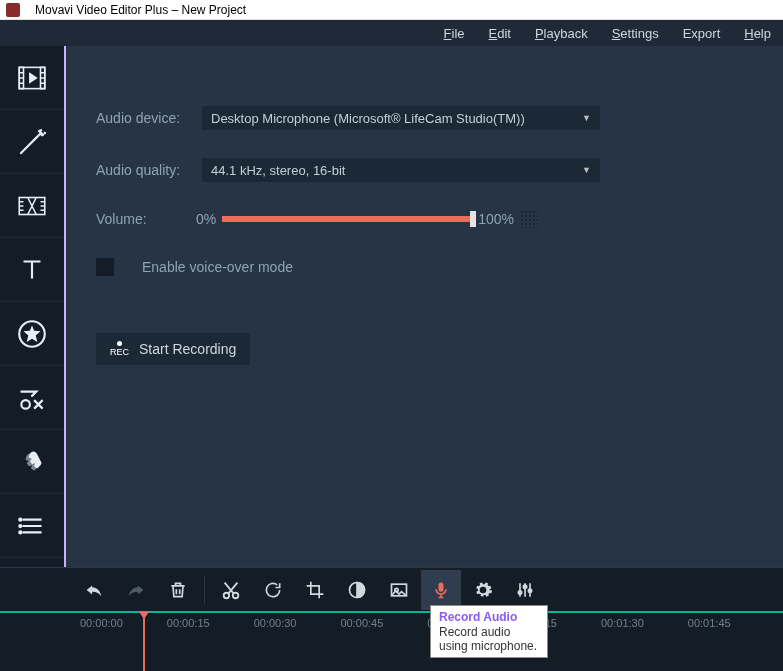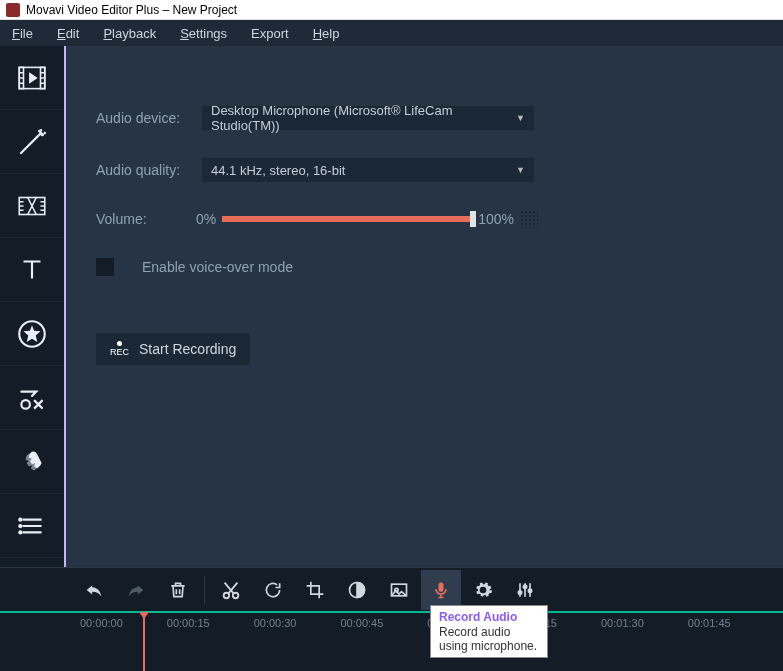--- a/index.html
+++ b/index.html
@@ -15,37 +15,39 @@
 }
 .title-bar {
   background: #fff;
   padding: 2px 6px;
   font-size: 12px;
   color: #000;
   display: flex;
   align-items: center;
   border-bottom: 1px solid #e0e0e0;
   height: 20px;
+  gap: 9px;
 }
 .title-bar .app-icon {
   width: 14px; height: 14px;
   background: #8b2a2a;
   margin-right: 6px;
   border-radius: 2px;
   display:flex;align-items:center;justify-content:center;
 }
 .menu-bar {
   background: #1e2a38;
   color: #cfd6dd;
   display: flex;
   gap: 24px;
   padding: 4px 12px;
   font-size: 13px;
   height: 26px;
   align-items: center;
+  justify-content: flex-end;
 }
 .menu-bar span { cursor: default; }
 .menu-bar u { text-decoration: underline; }
 .main-row {
   flex: 1 1 auto;
   display: flex;
   background: #1e2a38;
   min-height: 0;
 }
 .sidebar {
@@ -76,21 +78,21 @@
   gap: 12px;
   margin-bottom: 28px;
   font-size: 14px;
 }
 .field-row .label { min-width: 94px; color: #8fa3b5; }
 .select {
   background: #1b2836;
   border: 1px solid #1b2836;
   color: #c3ced9;
   height: 24px;
-  width: 332px;
+  width: 398px;
   padding: 0 8px;
   display: flex;
   align-items: center;
   justify-content: space-between;
   font-size: 13px;
 }
 .select .arrow { font-size: 9px; color: #bbb; }
 .volume-row { display:flex; align-items:center; gap: 6px; margin-bottom: 30px; font-size: 14px;}
 .volume-row .label { min-width: 94px; }
 .slider-track {

